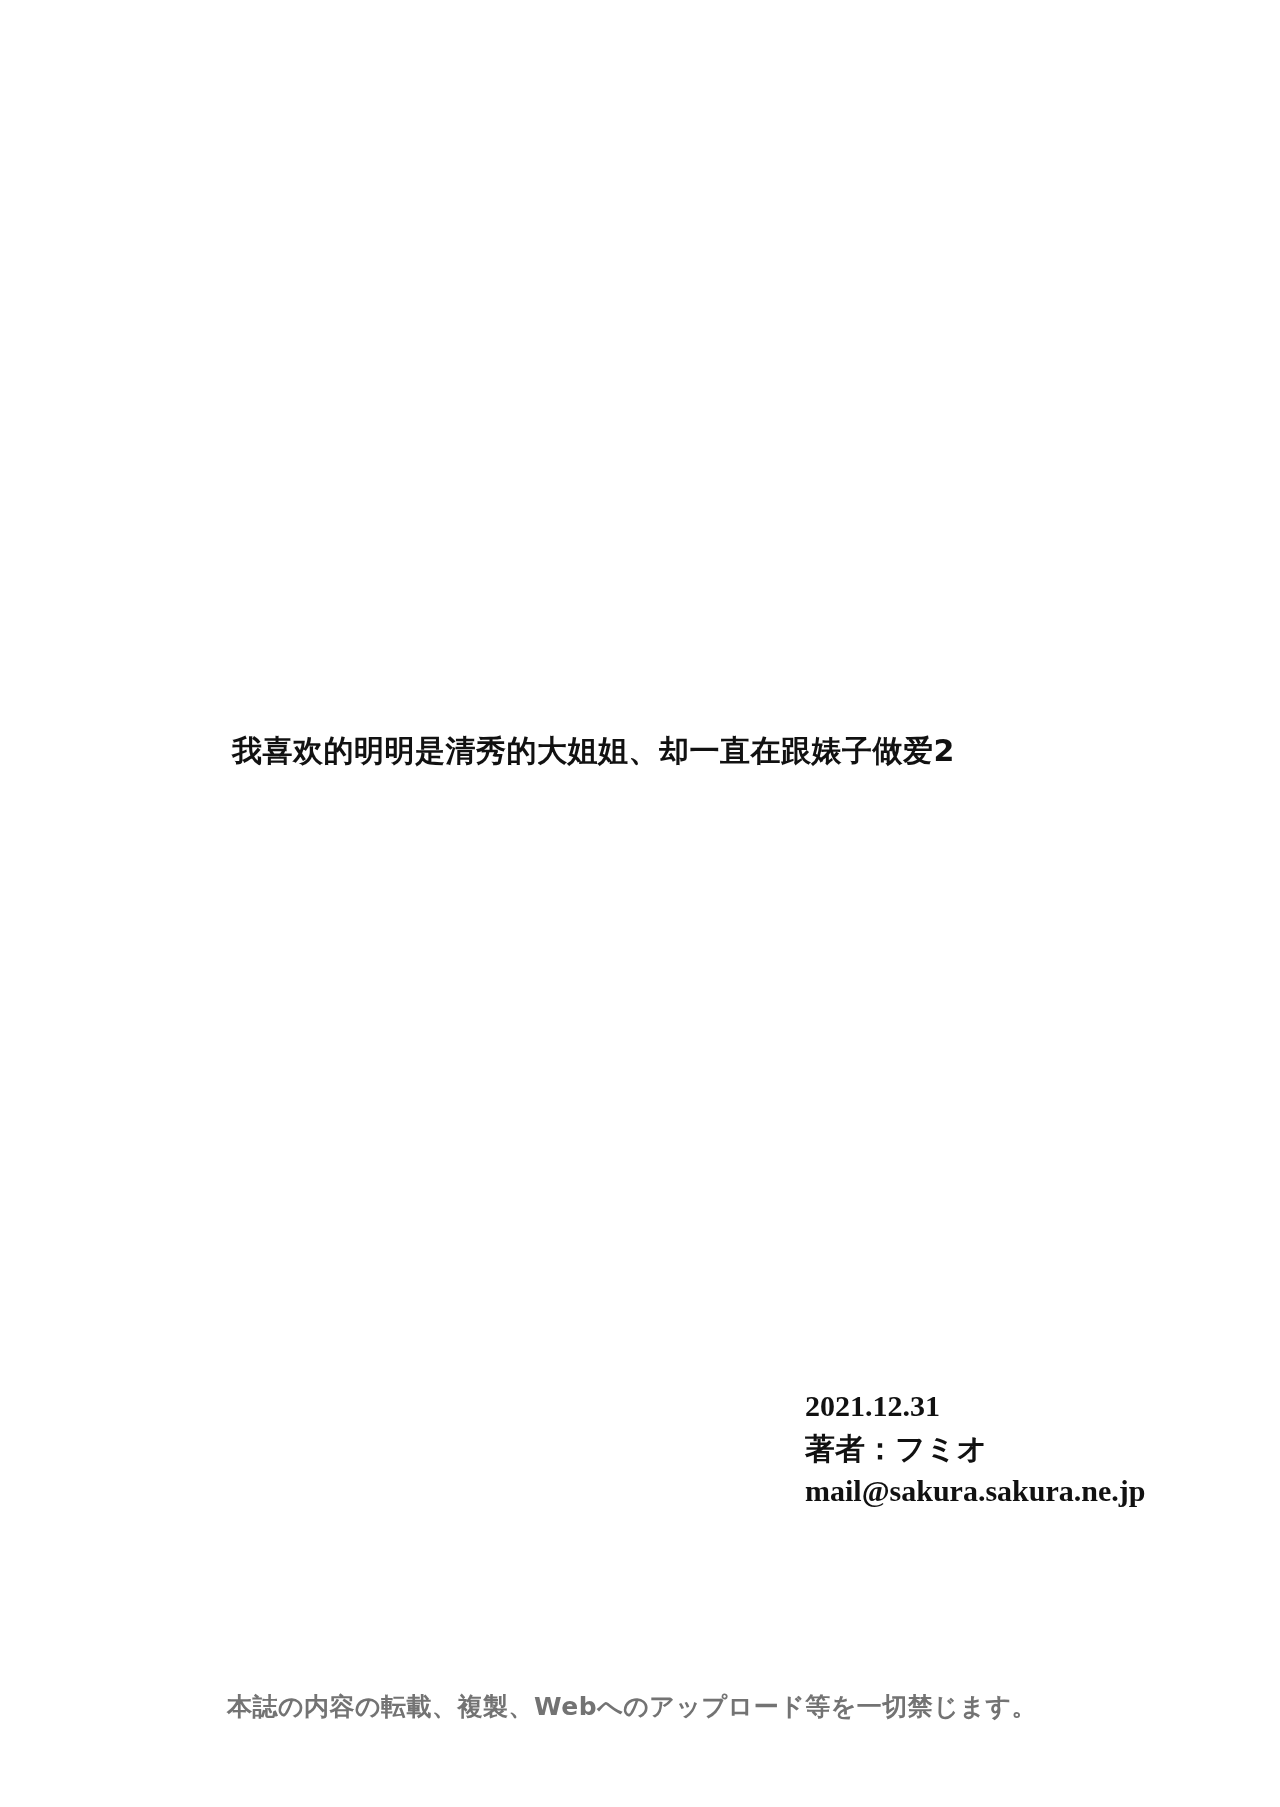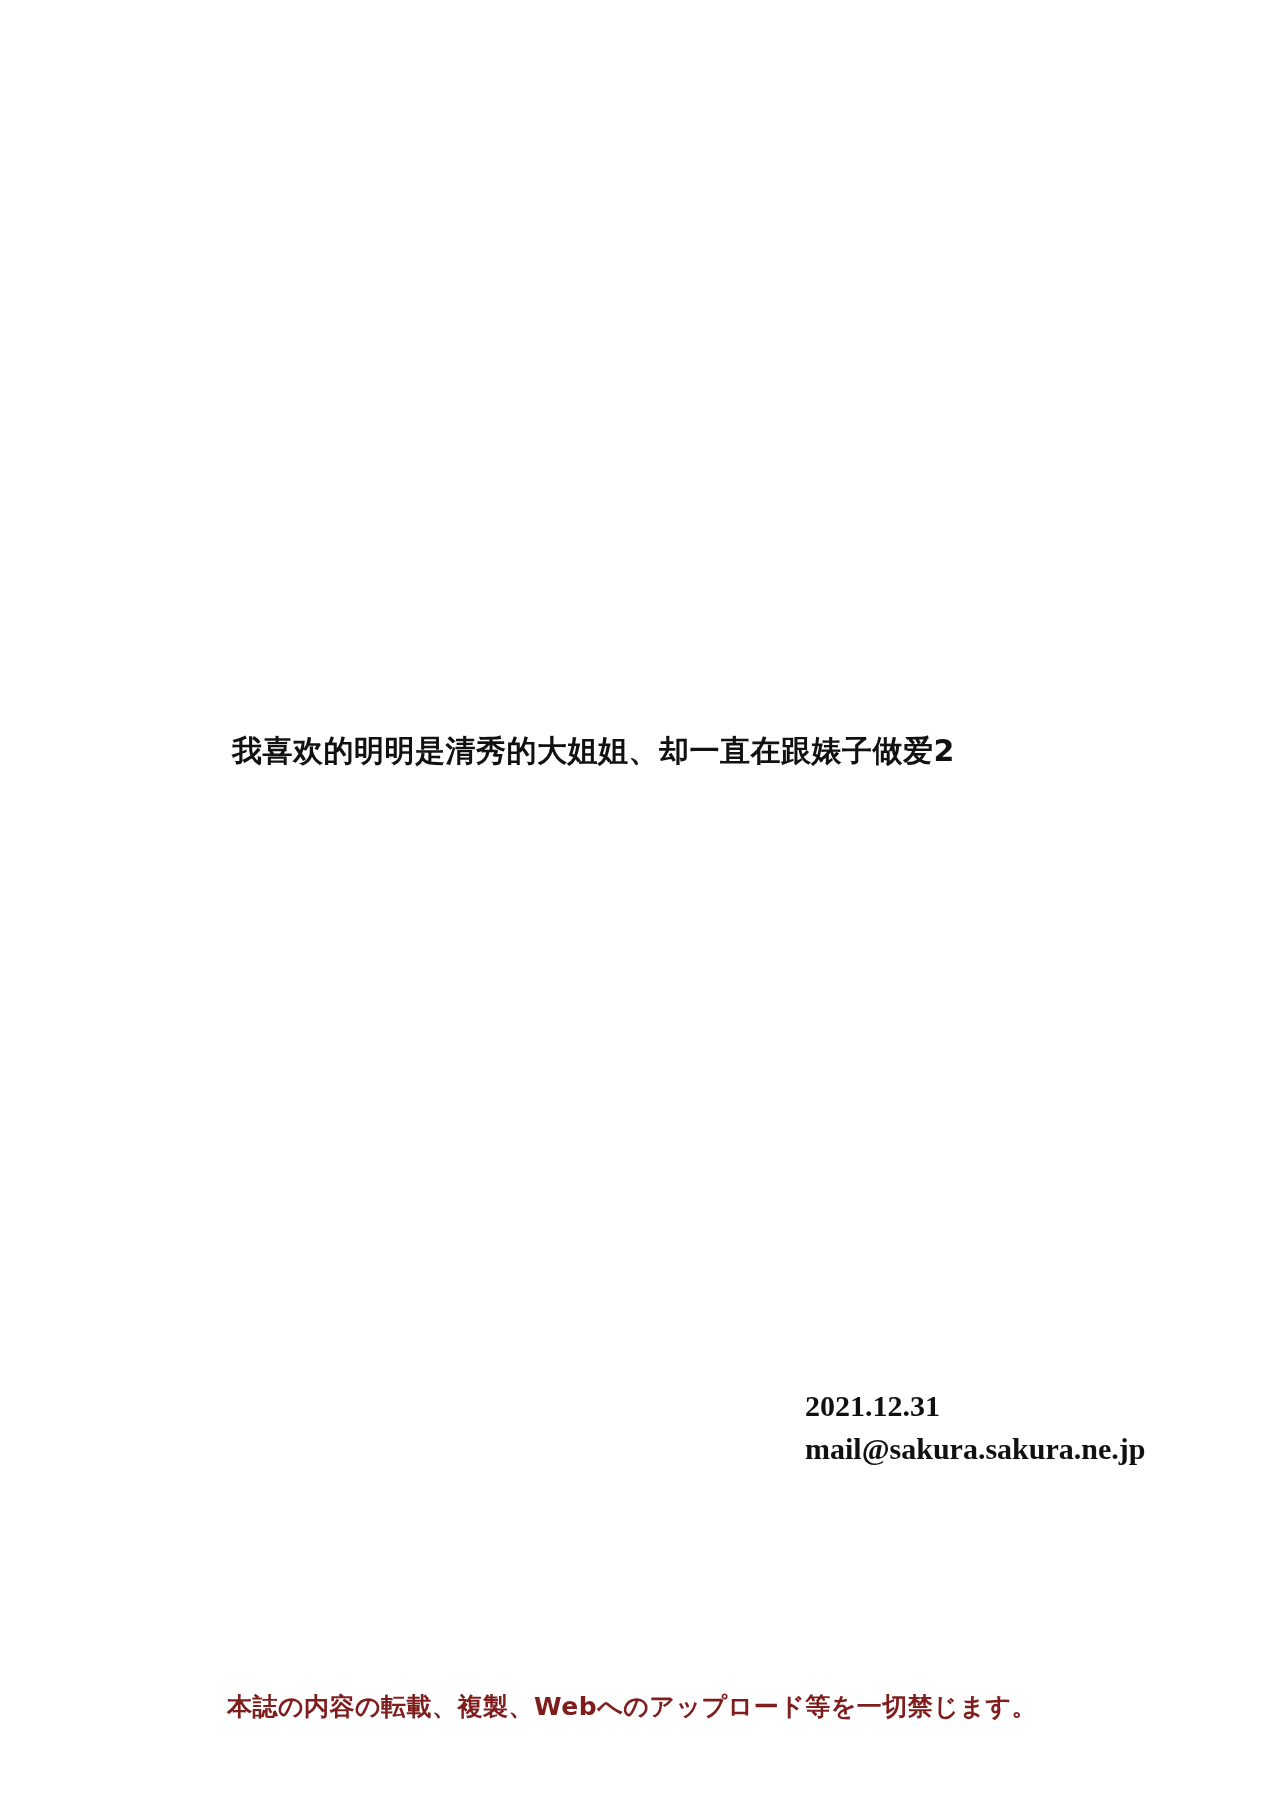--- a/index.html
+++ b/index.html
@@ -46,31 +46,32 @@
   }
   .notice {
     position: absolute;
     left: 0;
     right: 16px;
     top: 1690px;
     text-align: center;
     font-family: "DejaVu Sans", sans-serif;
     font-weight: bold;
     font-size: 25px;
-    color: #7f1d1d;
+    color: #737373;
     letter-spacing: 0.5px;
   }
 </style>
 </head>
 <body>
 
 <div class="page">
 
   <div class="colophon-title">我喜欢的明明是清秀的大姐姐、却一直在跟婊子做爱2</div>
 
   <div class="imprint-block">
     <span class="imprint-line">2021.12.31</span>
+    <span class="imprint-line">著者：フミオ</span>
     <span class="imprint-line mail">mail@sakura.sakura.ne.jp</span>
   </div>
 
   <div class="notice">本誌の内容の転載、複製、Webへのアップロード等を一切禁じます。</div>
 
 </div>
 
 </body></html>

